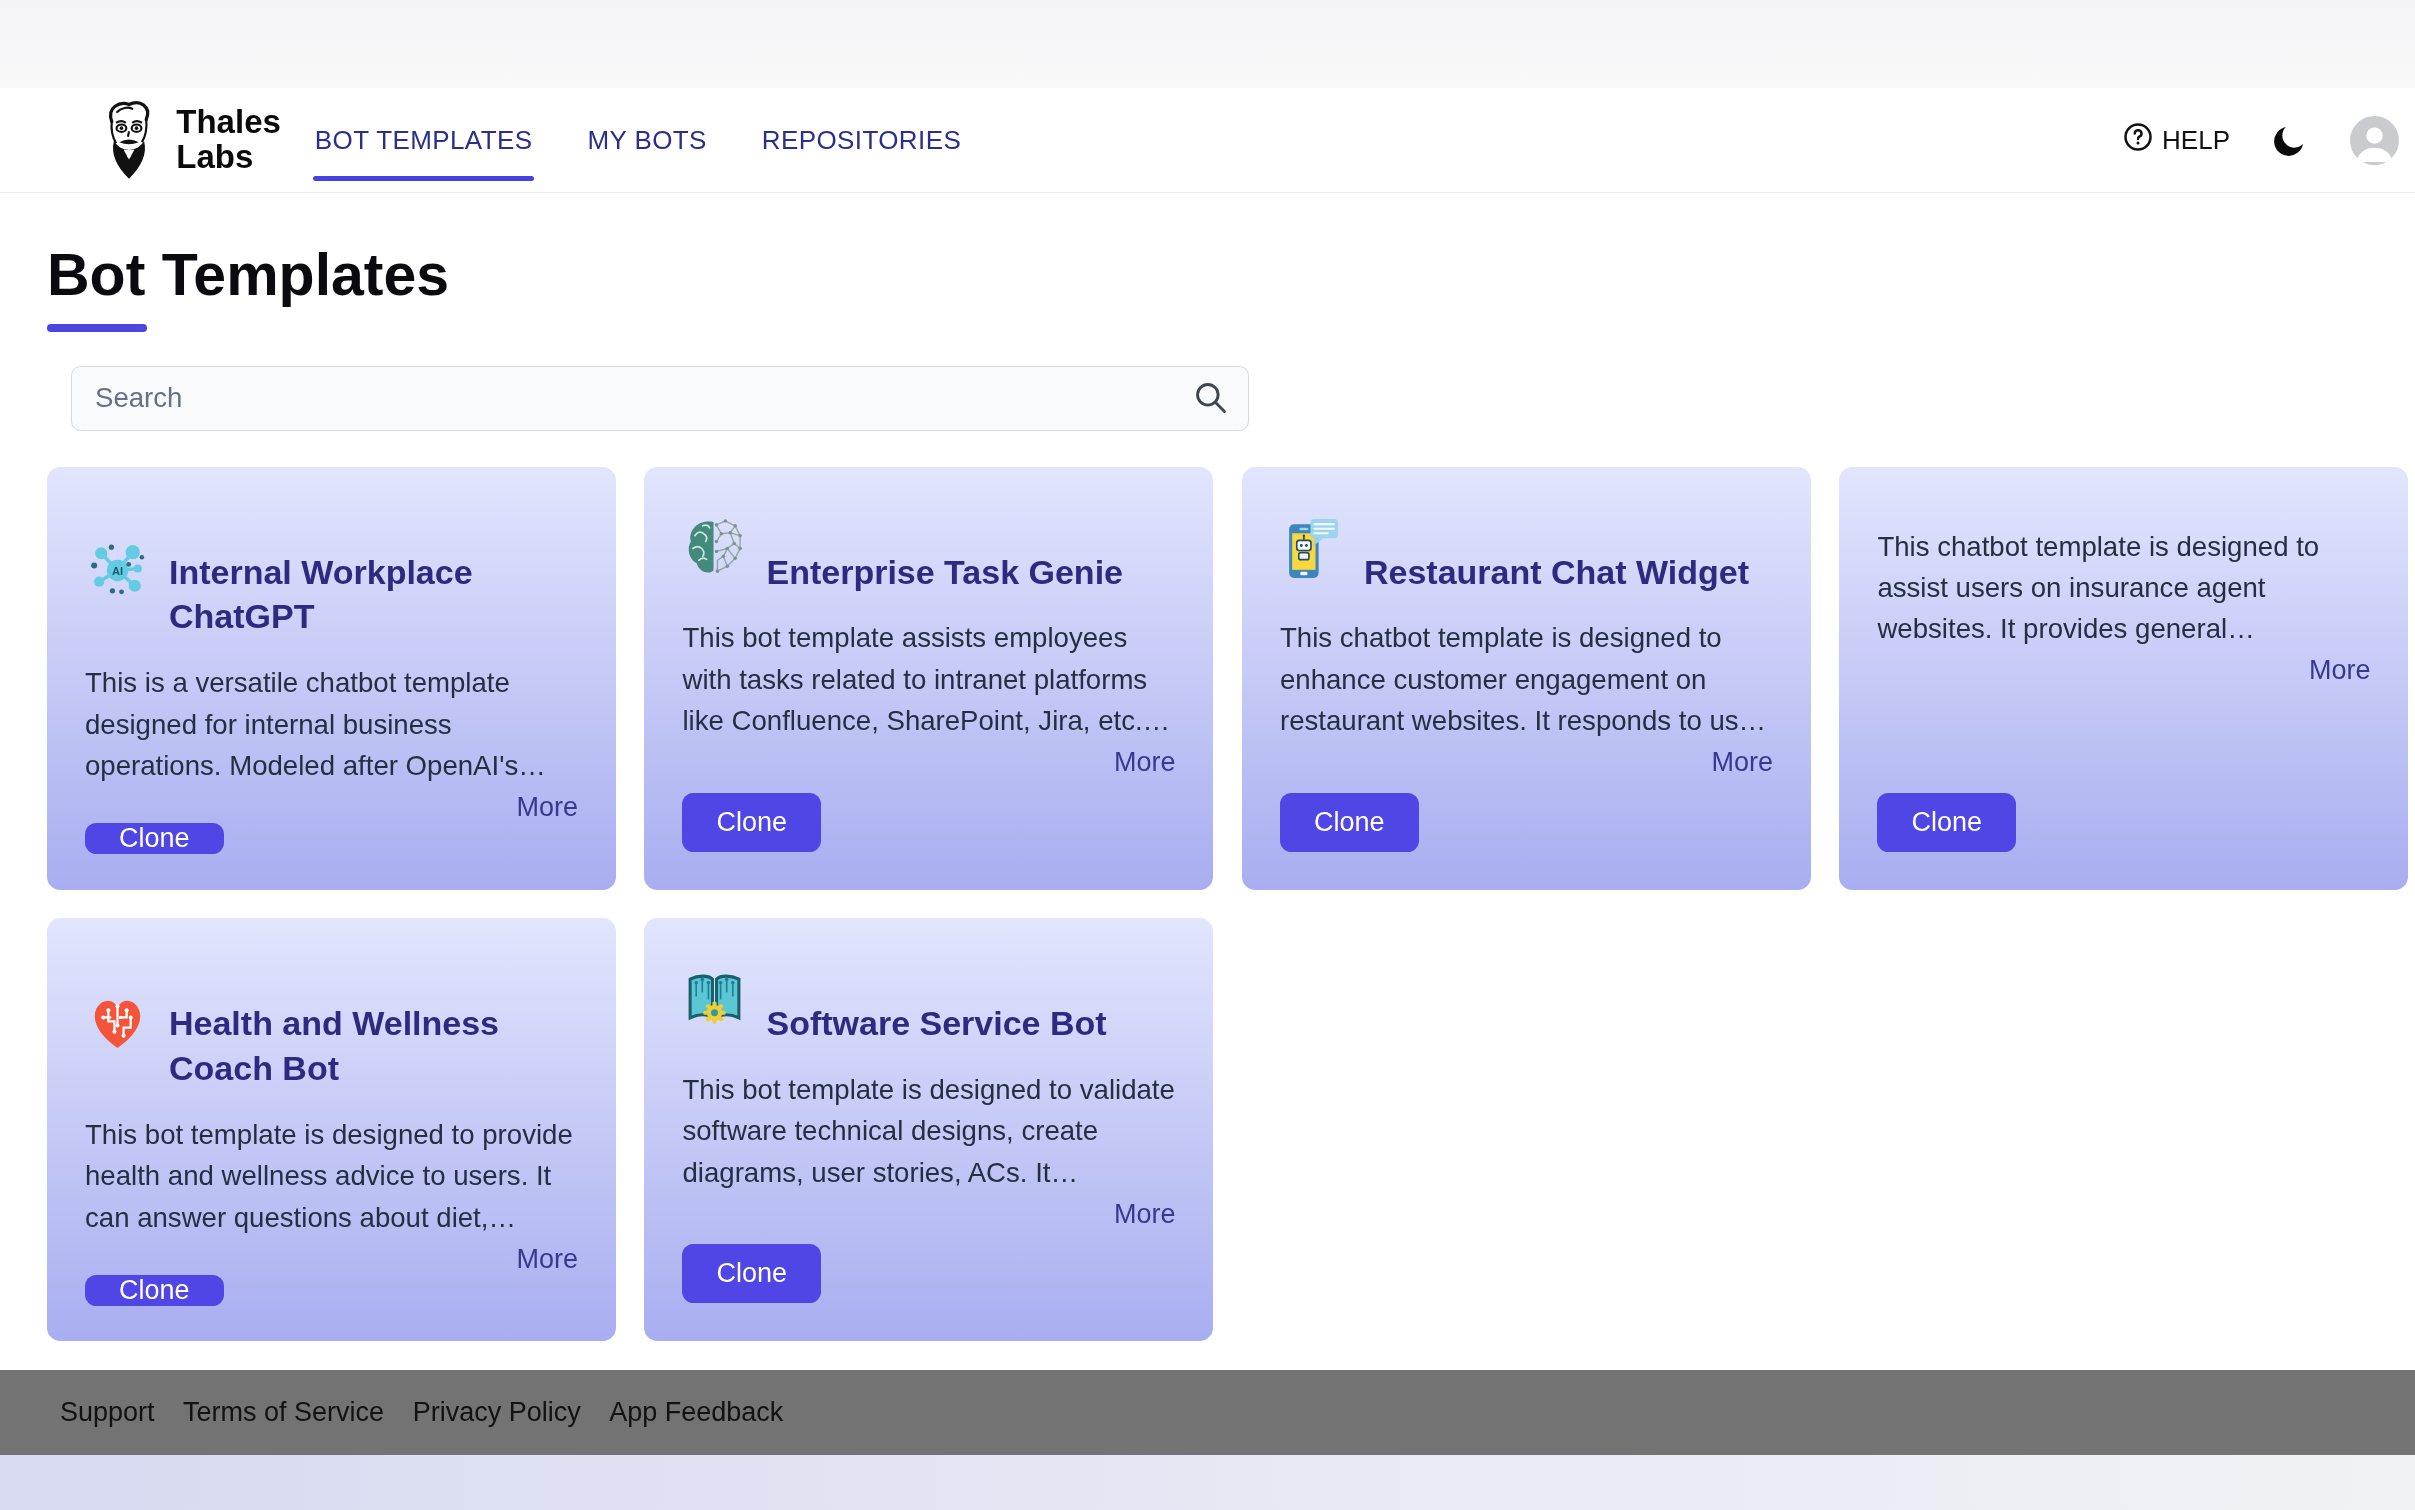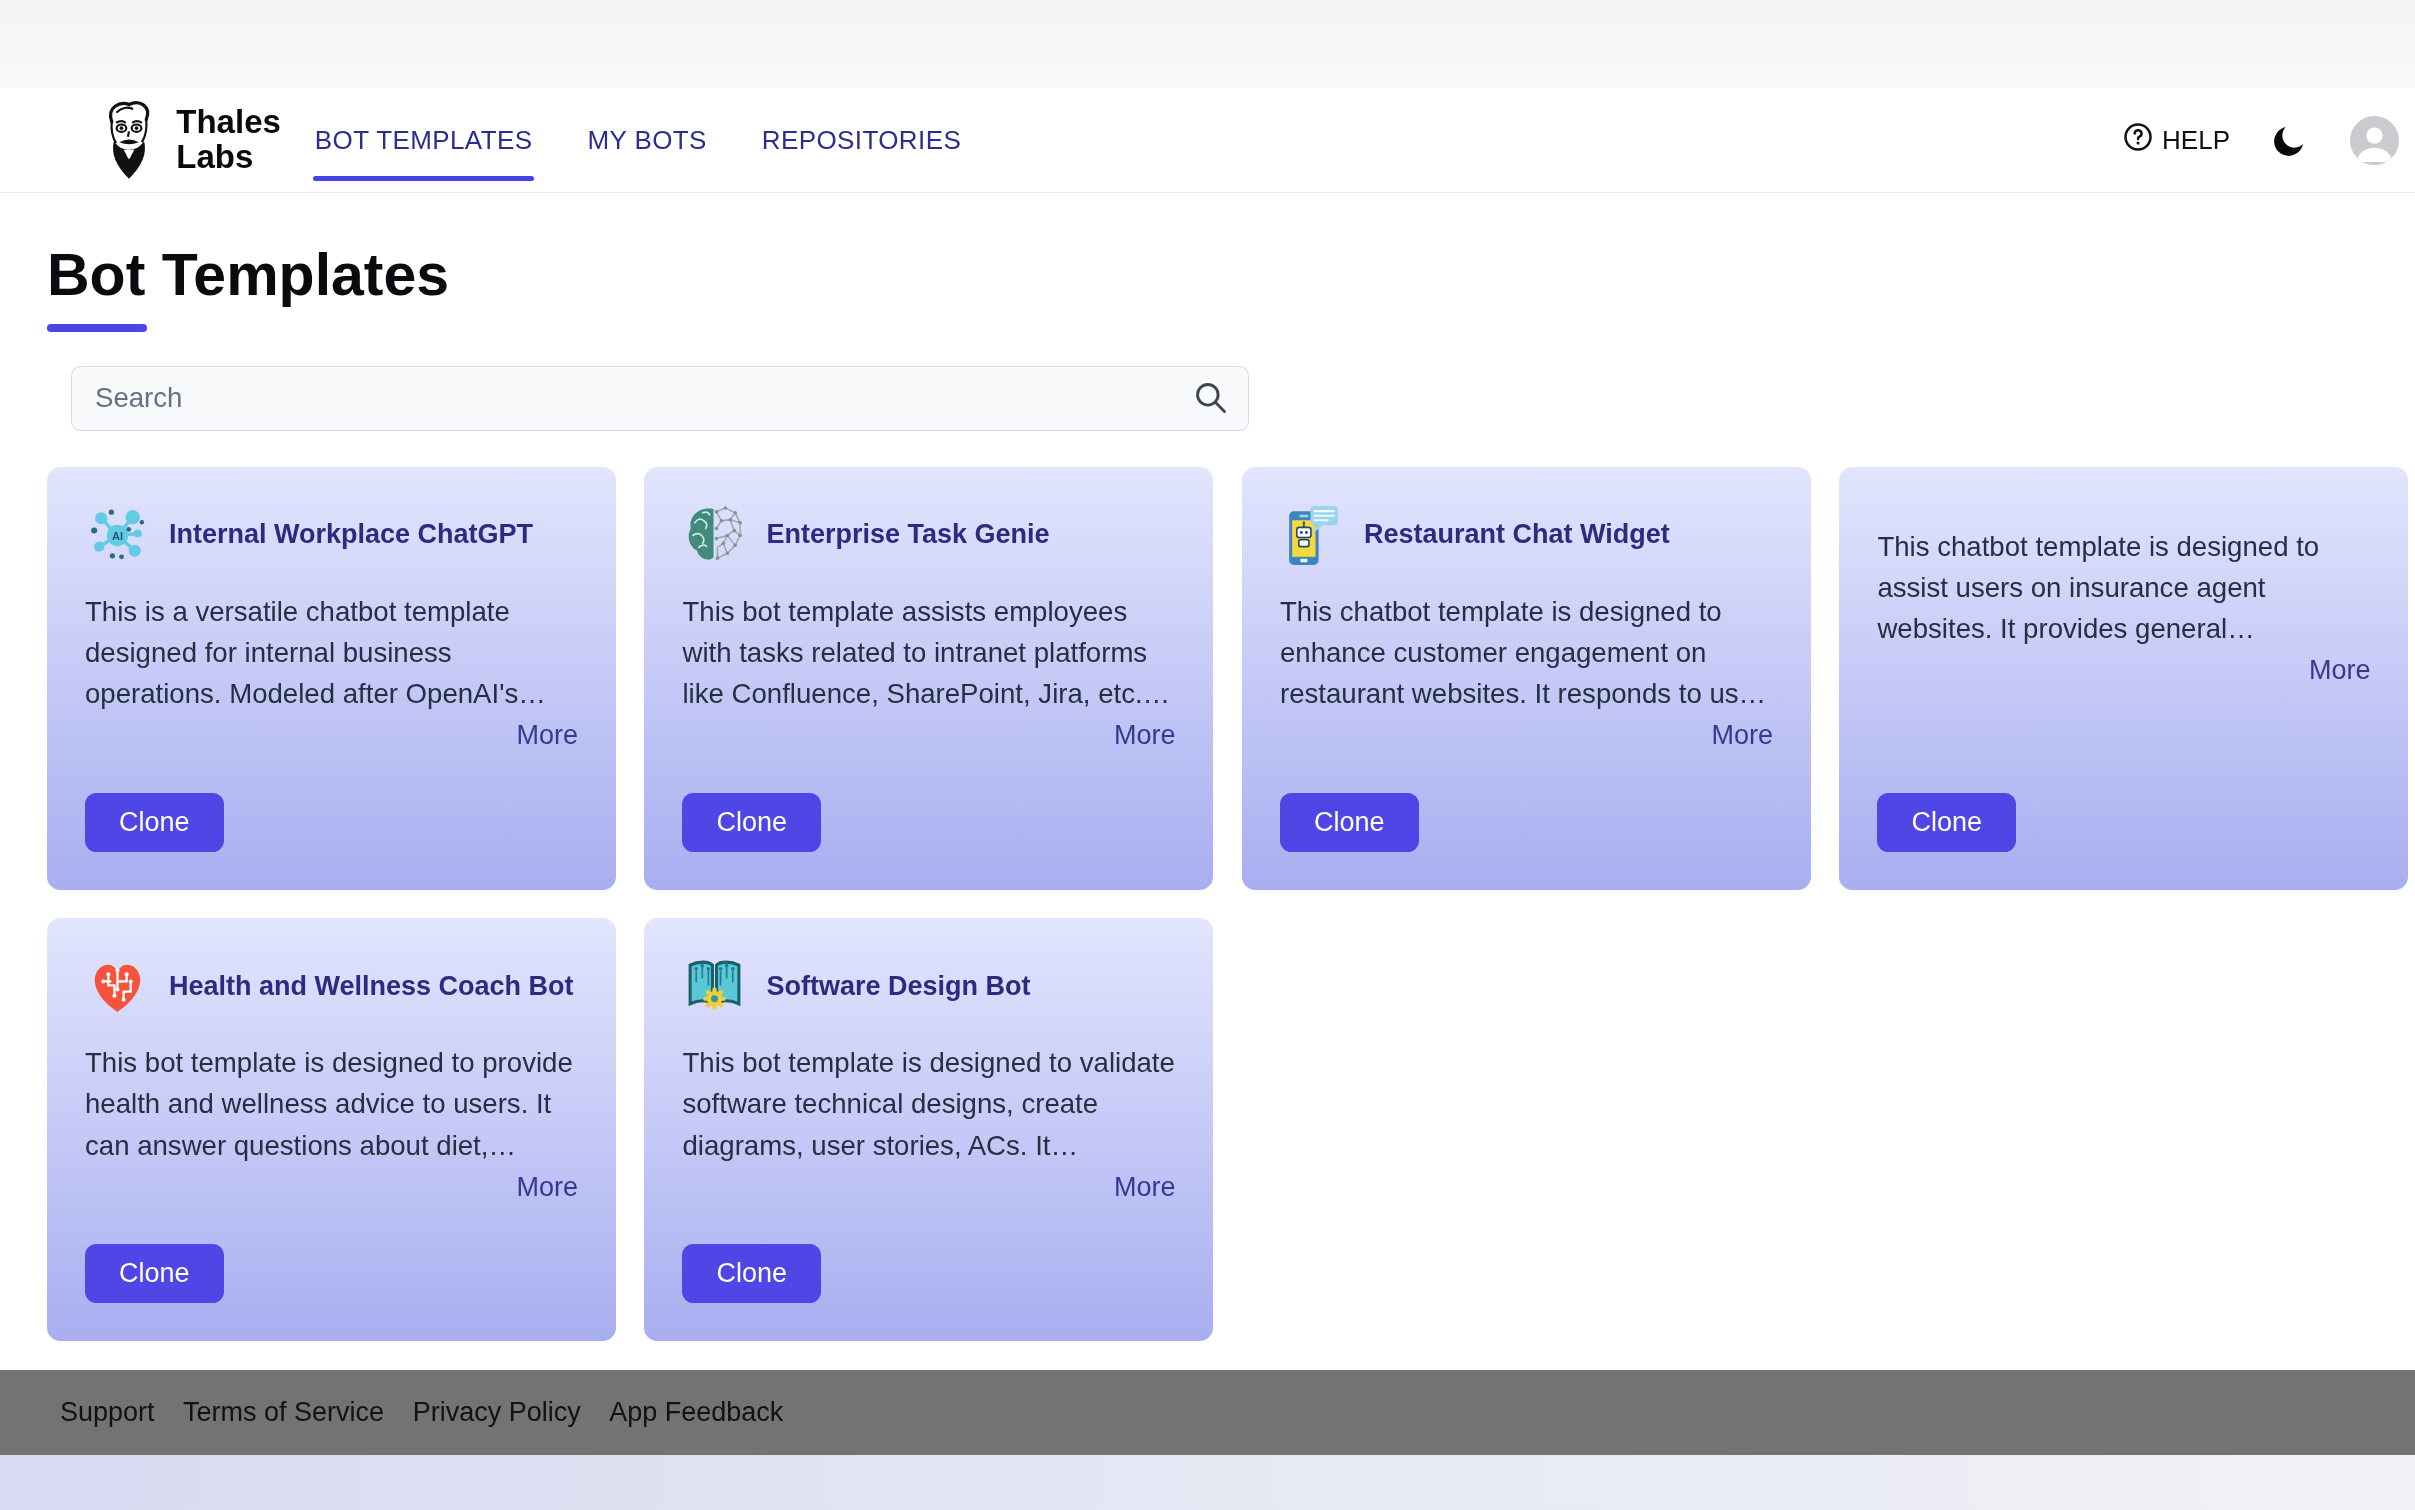--- a/index.html
+++ b/index.html
@@ -30,21 +30,21 @@
   .search-input { width:100%; height:65px; border:1px solid #d6d9e0; border-radius:9.5px; background:#f8fafc; font-size:27.6px; color:#1f2937; padding:0 72px 0 23px; outline:none; font-family:inherit; }
   .search-input::placeholder { color:#667085; }
   .search-icon { position:absolute; right:19px; top:13.3px; }
 
   
   .cards-grid { margin-top:36px; display:grid; grid-template-columns:repeat(4,1fr); gap:28.5px; grid-auto-rows:423px; }
   .card { background:linear-gradient(180deg,#e2e5fd 0%,#a8aef0 100%); border-radius:13.3px; padding:36px 38px 38px 38px; display:flex; flex-direction:column; }
   .card-head { display:flex; align-items:center; gap:19px; }
   .card-icon { flex:0 0 auto; width:65px; height:65px; display:flex; justify-content:center; }
   .card-icon svg { display:block; }
-  .card-title { font-size:27px; font-weight:700; color:#2d2b7f; line-height:1.32; }
+  .card-title { font-size:34px; font-weight:700; color:#2d2b7f; line-height:1.32;margin-top:47px; }
   .card-desc { margin-top:23px; font-size:27.6px; line-height:1.5; color:#242f42; }
   .more-link { align-self:flex-end; margin-top:5.7px; font-size:27px; font-weight:500; color:#37388f; cursor:pointer; text-decoration:none; }
   .clone-btn { margin-top:auto; align-self:flex-start; height:59px; padding:0 34px; border:none; border-radius:11.4px; background:#4f46e5; color:#fff; font-size:27px; font-weight:500; font-family:inherit; cursor:pointer; }
 
   
   .app-footer { height:85px; background:#737373; display:flex; align-items:center; gap:28.5px; padding:0 60px; }
   .footer-link { font-size:27px; color:#121212; cursor:pointer; text-decoration:none; }
 </style>
 </head>
 <body>
@@ -302,21 +302,21 @@
               <g fill="#f2ce35">
                 <rect x="30" y="33" width="4" height="22" rx="1.5"></rect>
                 <rect x="30" y="33" width="4" height="22" rx="1.5" transform="rotate(45 32 44)"></rect>
                 <rect x="30" y="33" width="4" height="22" rx="1.5" transform="rotate(90 32 44)"></rect>
                 <rect x="30" y="33" width="4" height="22" rx="1.5" transform="rotate(135 32 44)"></rect>
                 <circle cx="32" cy="44" r="7.5"></circle>
               </g>
               <circle cx="32" cy="44" r="3.4" fill="#2e9aa6"></circle>
             </svg>
           </span>
-          <h2 class="card-title">Software Design Bot</h2>
+          <h2 class="card-title">Software Service Bot</h2>
         </div>
         <p class="card-desc">This bot template is designed to validate software technical designs, create diagrams, user stories, ACs. It…</p>
         <a class="more-link">More</a>
         <button class="clone-btn">Clone</button>
       </article>
 
     </div>
   </main>
 
   <footer class="app-footer">

